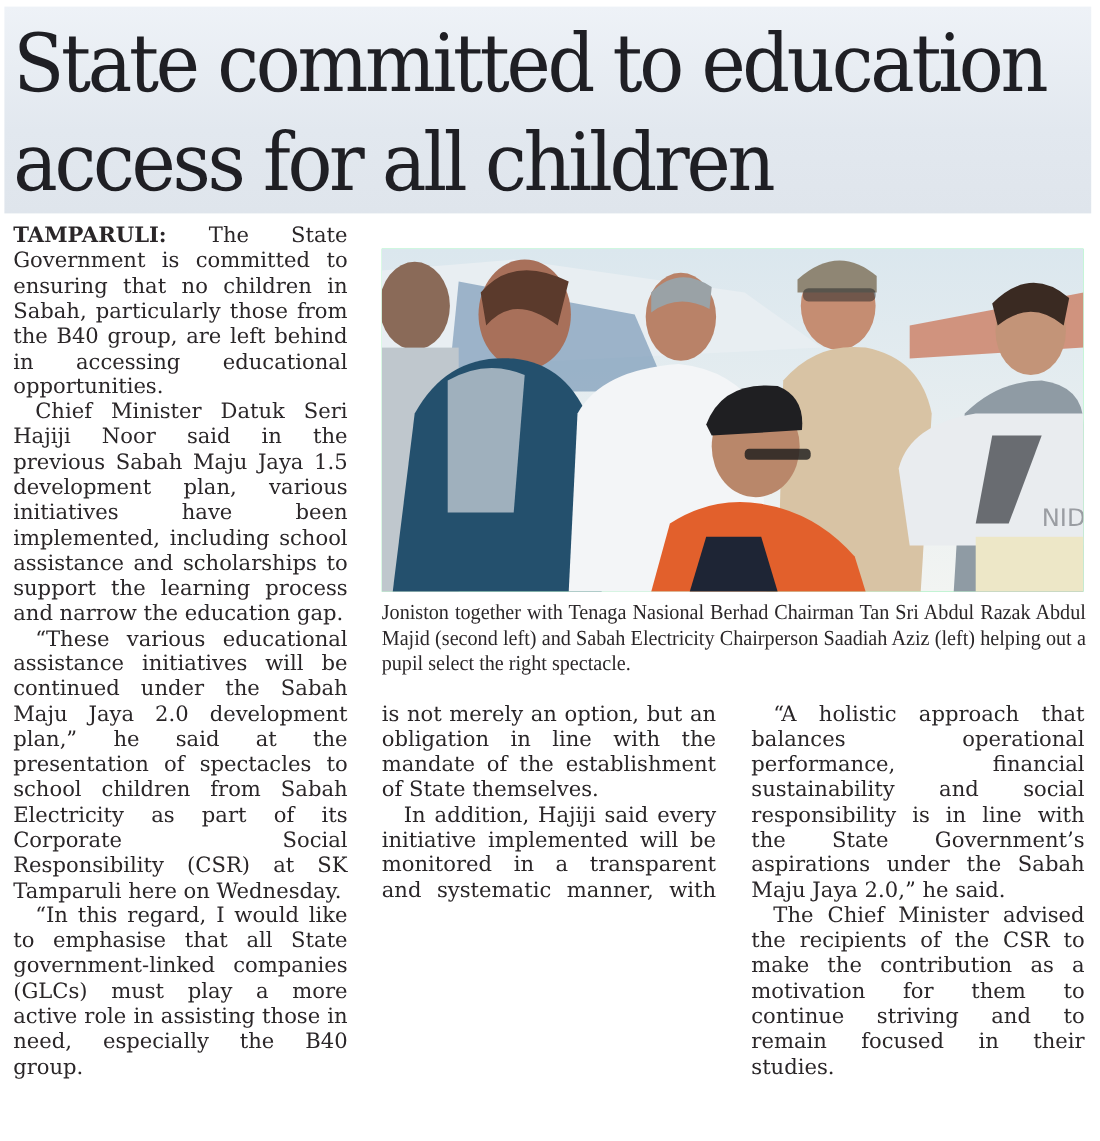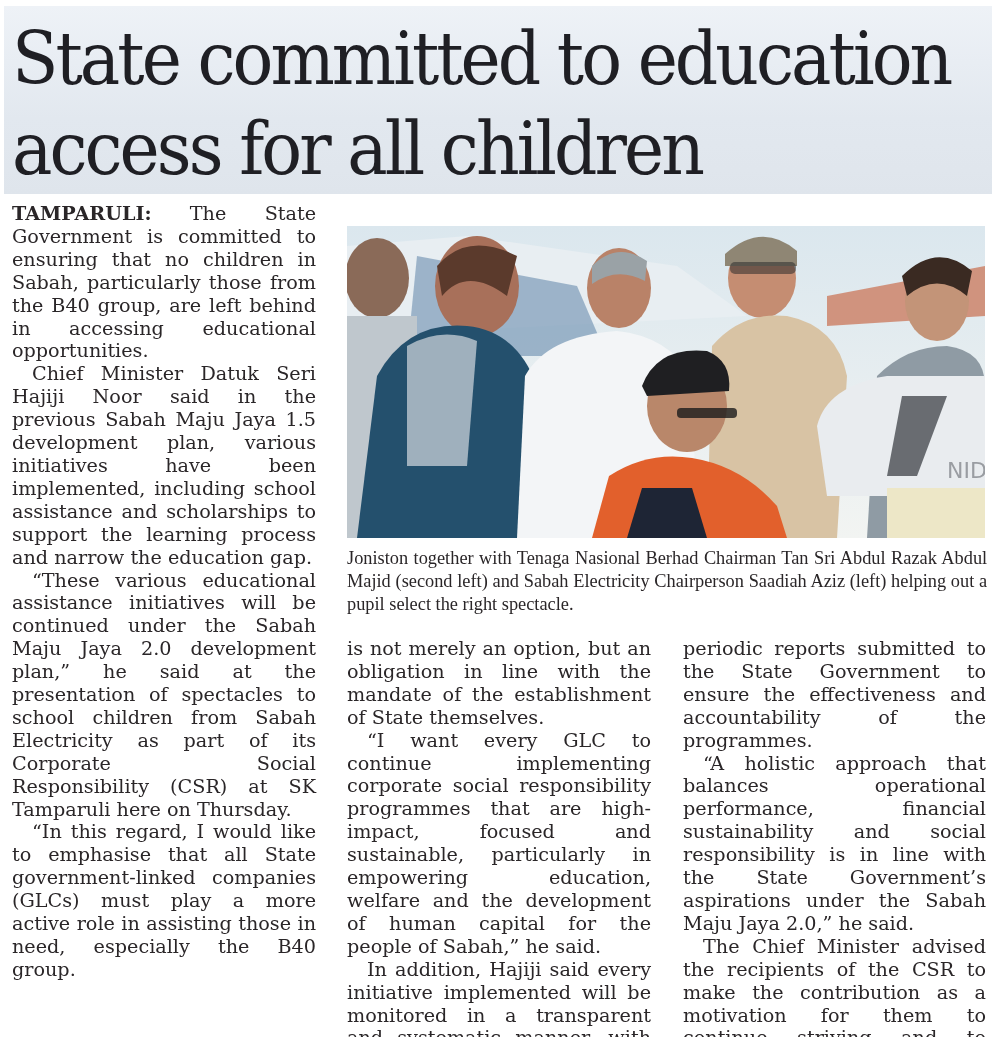--- a/index.html
+++ b/index.html
@@ -47,21 +47,21 @@
 
 <div class="headline-band"></div>
 <h1 class="headline">
   <span>State committed to education</span><br>
   <span>access for all children</span>
 </h1>
 
 <div class="col col1">
   <p class="first"><span class="dateline">TAMPARULI:</span><span> The State Government is committed to ensuring that no children in Sabah, particularly those from the B40 group, are left behind in accessing educational opportunities.</span></p>
   <p>Chief Minister Datuk Seri Hajiji Noor said in the previous Sabah Maju Jaya 1.5 development plan, various initiatives have been implemented, including school assistance and scholarships to support the learning process and narrow the education gap.</p>
-  <p>“These various educational assistance initiatives will be continued under the Sabah Maju Jaya 2.0 development plan,” he said at the presentation of spectacles to school children from Sabah Electricity as part of its Corporate Social Responsibility (CSR) at SK Tamparuli here on Thursday.</p>
+  <p>“These various educational assistance initiatives will be continued under the Sabah Maju Jaya 2.0 development plan,” he said at the presentation of spectacles to school children from Sabah Electricity as part of its Corporate Social Responsibility (CSR) at SK Tamparuli here on Wednesday.</p>
   <p>“In this regard, I would like to emphasise that all State government-linked companies (GLCs) must play a more active role in assisting those in need, especially the B40 group.</p>
 
 </div>
 
 <div class="photo">
   <svg width="638" height="312" viewBox="0 0 638 312">
     <defs>
       <linearGradient id="sky" x1="0" y1="0" x2="0" y2="1">
         <stop offset="0" stop-color="#dbe7ee"></stop>
         <stop offset="1" stop-color="#f2f4f2"></stop>
@@ -106,21 +106,19 @@
     <text x="600" y="252" font-family="DejaVu Sans, sans-serif" font-size="22" fill="#9a9da2">NID</text>
 
     <rect x="540" y="262" width="98" height="50" fill="#ede7c7"></rect>
   </svg>
 </div>
 
 <p class="caption">Joniston together with Tenaga Nasional Berhad Chairman Tan Sri Abdul Razak Abdul Majid (second left) and Sabah Electricity Chairperson Saadiah Aziz (left) helping out a pupil select the right spectacle.</p>
 
 <div class="col col2">
   <p class="carry">is not merely an option, but an obligation in line with the mandate of the establishment of State themselves.</p>
-  <p>“I want every GLC to continue implementing corporate social responsibility programmes that are high-impact, focused and sustainable, particularly in empowering education, welfare and the development of human capital for the people of Sabah,” he said.</p>
   <p style="text-align-last: justify;">In addition, Hajiji said every initiative implemented will be monitored in a transparent and systematic manner, with</p>
 </div>
 
 <div class="col col3">
-  <p class="carry">periodic reports submitted to the State Government to ensure the effectiveness and accountability of the programmes.</p>
   <p>“A holistic approach that balances operational performance, financial sustainability and social responsibility is in line with the State Government’s aspirations under the Sabah Maju Jaya 2.0,” he said.</p>
   <p>The Chief Minister advised the recipients of the CSR to make the contribution as a motivation for them to continue striving and to remain focused in their studies.</p>
 </div>
 
 </body></html>

